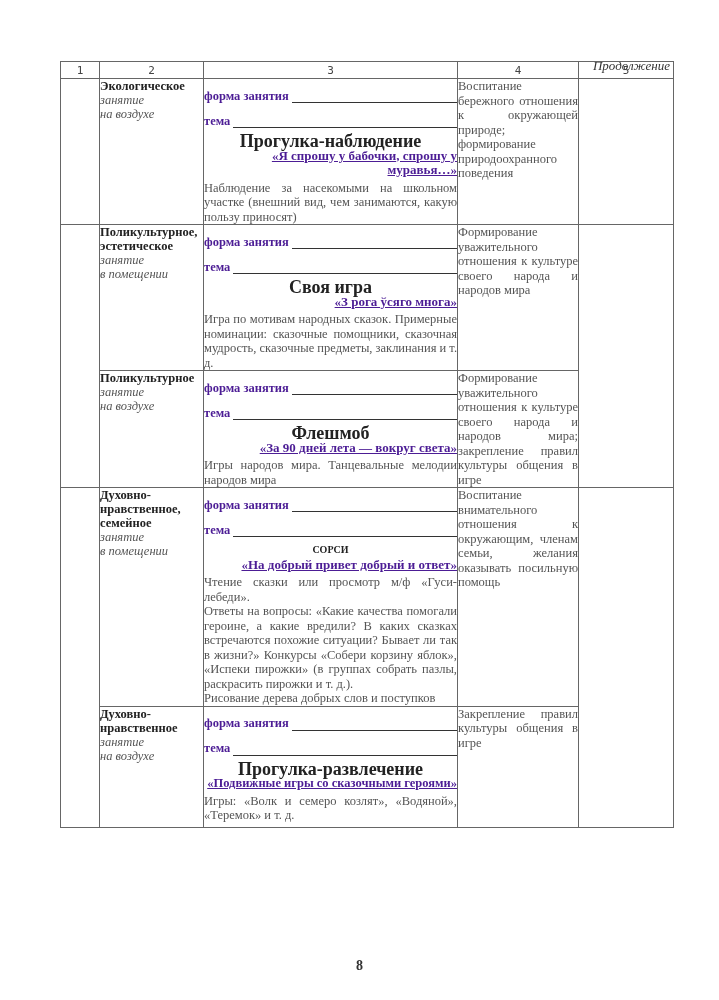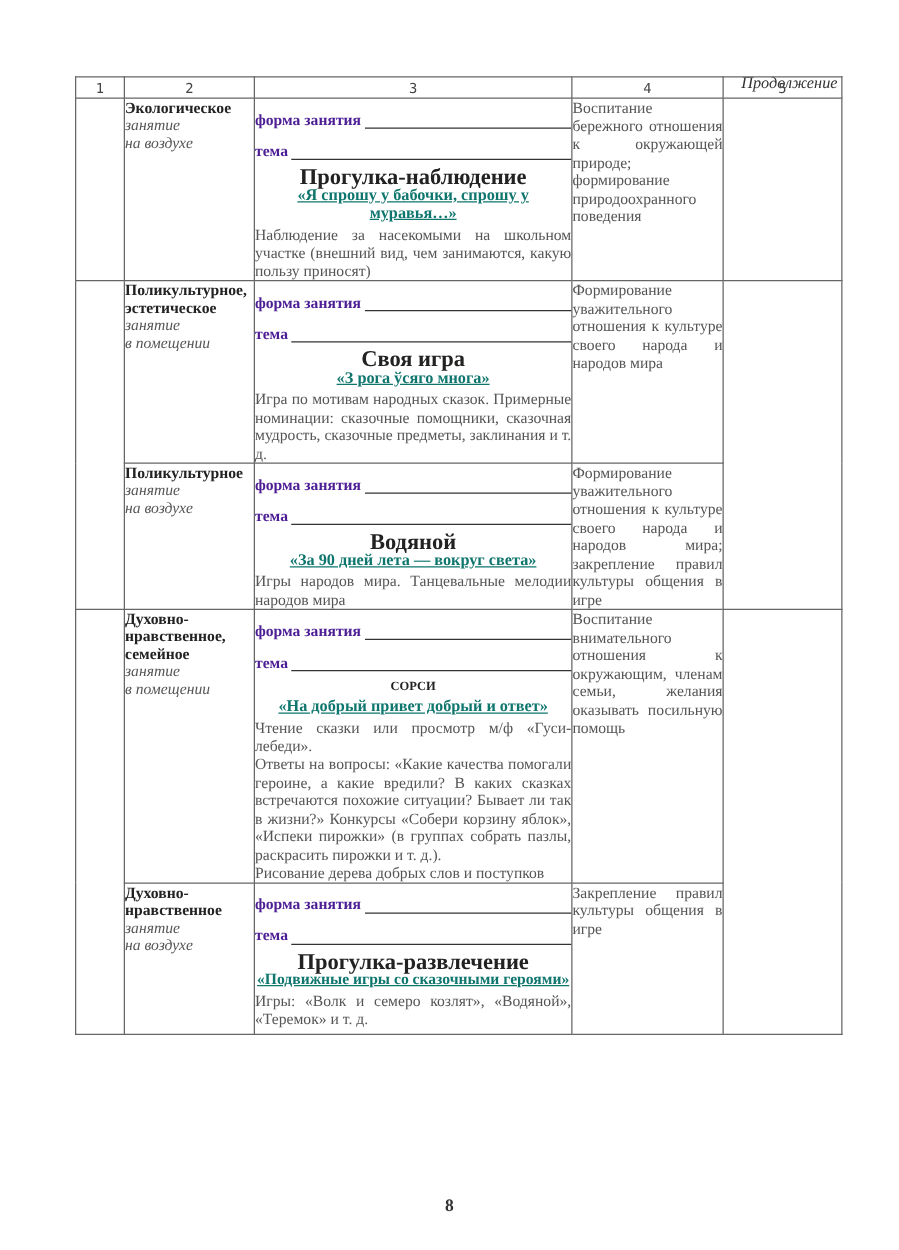--- a/index.html
+++ b/index.html
@@ -16,21 +16,21 @@
   col.c4 { width: 121px; } col.c5 { width: 95px; }
   .type-cell { padding: 4px 4px 4px 5px; font-size: 12.5px; line-height: 14px; }
   .type-cell .bold { font-weight: bold; color: #222; display: block; }
   .type-cell .ital { font-style: italic; color: #555; display: block; }
   .activity { padding: 4px 4px 4px 5px; font-size: 12.5px; line-height: 14.5px; }
   .field-line { display: flex; align-items: flex-end; font-weight: bold; color: #4c1d95;
                 margin-top: 8px; height: 16px; }
   .field-line .rule { flex: 1; border-bottom: 1px solid #333; margin-left: 3px; height: 12px; }
   .field-line.second { margin-top: 9px; }
   .act-title { text-align: center; font-weight: bold; margin-top: 6px; color: #222; font-size: 18px; }
-  .act-name { text-align: center; font-weight: bold; text-decoration: underline; color: #0f766e; font-size: 13px; }
+  .act-name { text-align: right; font-weight: bold; text-decoration: underline; color: #4c1d95; font-size: 13px; }
   .act-desc { color: #555; text-align: justify; margin-top: 3px; }
   .goal { padding: 4px 4px 4px 5px; font-size: 12.5px; line-height: 14.5px;
           color: #555; text-align: justify; }
   .page-num { position: absolute; top: 958px; left: 0; width: 719px; text-align: center;
               font-size: 14px; font-weight: bold; color: #333; }
 </style>
 </head>
 <body>
 
 <div class="continuation">Продолжение</div>
@@ -108,21 +108,21 @@
     </td>
     <td class="activity">
       <div class="field-line">
             <span>форма занятия</span>
             <span class="rule"></span>
           </div>
       <div class="field-line second">
             <span>тема</span>
             <span class="rule"></span>
           </div>
-      <div class="act-title">Водяной</div>
+      <div class="act-title">Флешмоб</div>
       <div class="act-name">«За 90 дней лета — вокруг света»</div>
       <div class="act-desc">Игры народов мира. Танцевальные мелодии народов мира</div>
     </td>
     <td class="goal">Формирование уважительного отношения к культуре своего народа и народов мира; закрепление правил культуры общения в игре</td>
   </tr>
 
   <tr style="height:212px;">
     <td rowspan="2"></td>
     <td class="type-cell">
       <span class="bold">Духовно-нравственное, семейное</span>

